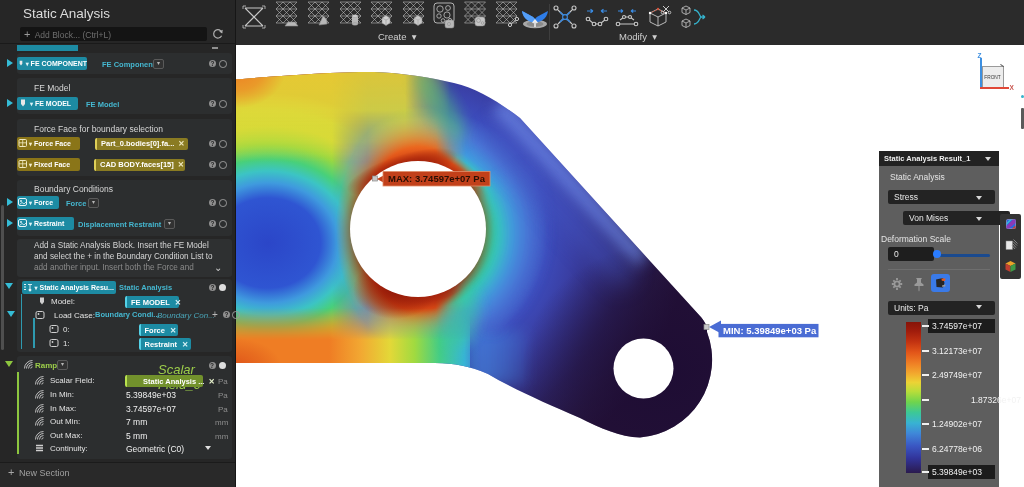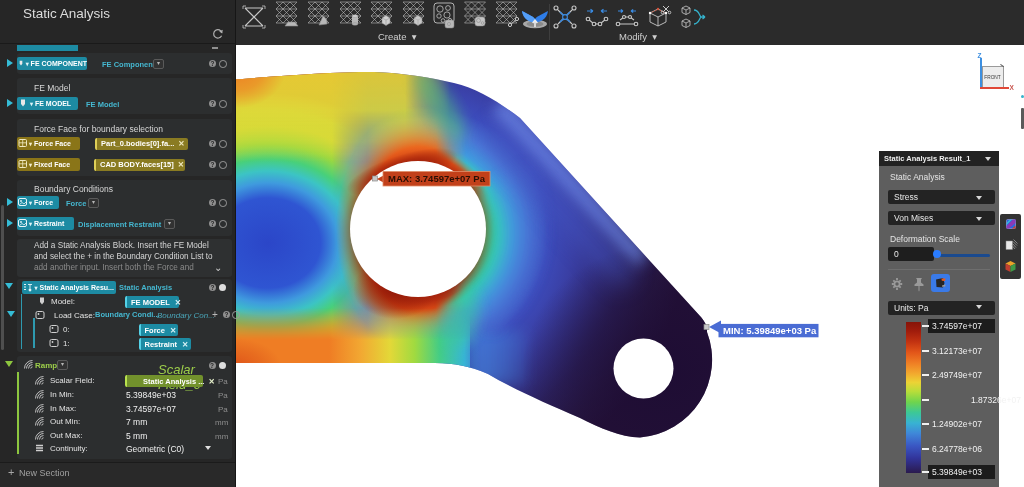--- a/index.html
+++ b/index.html
@@ -384,20 +384,22 @@
       <g transform="translate(-5,6)">
           <path d="M-4,-2 L0,-4 L4,-2 L4,2.5 L0,4.5 L-4,2.5 Z M-4,-2 L0,0 L4,-2 M0,0 L0,4.5"></path>
         </g>
       <path d="M3,-7 C8,-7 8,-2 10,0 C8,2 8,7 3,7 M10,0 h4 M14,0 l-2.5,-2 M14,0 l-2.5,2" stroke="#35b2cc" stroke-width="1.3"></path>
     </g>
   </svg>
 </div>
 
 <div class="abs" id="sidebar">
   <div class="abs" style="left:23px;top:6px;font-size:13.5px;color:#dcdcdc;">Static Analysis</div>
+  <div class="abs" style="left:20px;top:27px;width:183px;height:14px;background:#141414;border-radius:2px;color:#6f6f6f;font-size:8.5px;line-height:14px;padding-left:4px;">
+    <span style="color:#9a9a9a;font-size:11px;">+</span>&nbsp; Add Block... (Ctrl+L)</div>
   <svg class="abs" style="left:212px;top:28px" width="12" height="12" viewBox="0 0 12 12">
     <path d="M9.6,7.8 A4.2,4.2 0 1 1 9.9,4.6" stroke="#b0b0b0" stroke-width="1.2" fill="none"></path>
     <path d="M10.8,1.8 L10.2,5.4 L7.2,3.6 Z" fill="#b0b0b0"></path>
   </svg>
   <div class="abs" style="left:0;top:43px;width:235px;height:1px;background:#1a1a1a"></div>
 
   <div class="abs" style="left:17px;top:44.5px;width:61px;height:6px;background:#1d8ba3"></div>
   <div class="abs" style="left:212px;top:47px;width:6px;height:2px;background:#8f8f8f"></div>
   <div class="abs" style="left:1px;top:205px;width:3px;height:145px;background:#4f4f4f;border-radius:1.5px;"></div>
 
@@ -606,23 +608,23 @@
 
 <div class="abs" id="rpanel">
 
   <div class="abs" style="left:0;top:0;width:120px;height:15px;background:#222222;"></div>
   <div class="abs" style="left:5px;top:3px;font-size:7.5px;font-weight:bold;color:#efefef;">Static Analysis Result_1</div>
   <div class="ddc" style="left:106px;top:5.5px;"></div>
 
   <div class="rlbl" style="left:11px;top:21px;">Static Analysis</div>
   <div class="dd" style="left:9px;top:39px;width:101px;height:14px;">Stress</div>
   <div class="ddc" style="left:97px;top:44.5px;"></div>
-  <div class="dd" style="left:9px;top:60px;width:101px;height:14px;">Von Mises</div>
+  <div class="dd" style="left:24px;top:60px;width:101px;height:14px;">Von Mises</div>
   <div class="ddc" style="left:97px;top:65.5px;"></div>
-  <div class="rlbl" style="left:11px;top:83px;">Deformation Scale</div>
+  <div class="rlbl" style="left:2px;top:83px;">Deformation Scale</div>
   <div class="dd" style="left:9px;top:96px;width:40px;height:14px;background:#1e1e1e;">0</div>
   <div class="abs" style="left:57px;top:102.5px;width:54px;height:3px;background:#1a4a8f;border-radius:2px;"></div>
   <div class="abs" style="left:54px;top:99px;width:8px;height:8px;border-radius:50%;background:#2a7cff;"></div>
   <div class="abs" style="left:9px;top:118px;width:102px;height:1px;background:#6e6e6e;"></div>
 
   <svg class="abs" style="left:10px;top:125px" width="16" height="16" viewBox="0 0 16 16">
     <path fill="#9a9a9a" d="M8,4.5 a3.5,3.5 0 1 0 0,7 a3.5,3.5 0 1 0 0,-7 M8,6.3 a1.7,1.7 0 1 1 0,3.4 a1.7,1.7 0 1 1 0,-3.4 Z" fill-rule="evenodd"></path>
     <g stroke="#9a9a9a" stroke-width="1.8">
         <path d="M8,2 v2 M8,12 v2 M2.8,8 h2 M11.2,8 h2 M4.3,4.3 l1.4,1.4 M10.3,10.3 l1.4,1.4 M11.7,4.3 l-1.4,1.4 M5.7,10.3 l-1.4,1.4"></path>
       </g>

